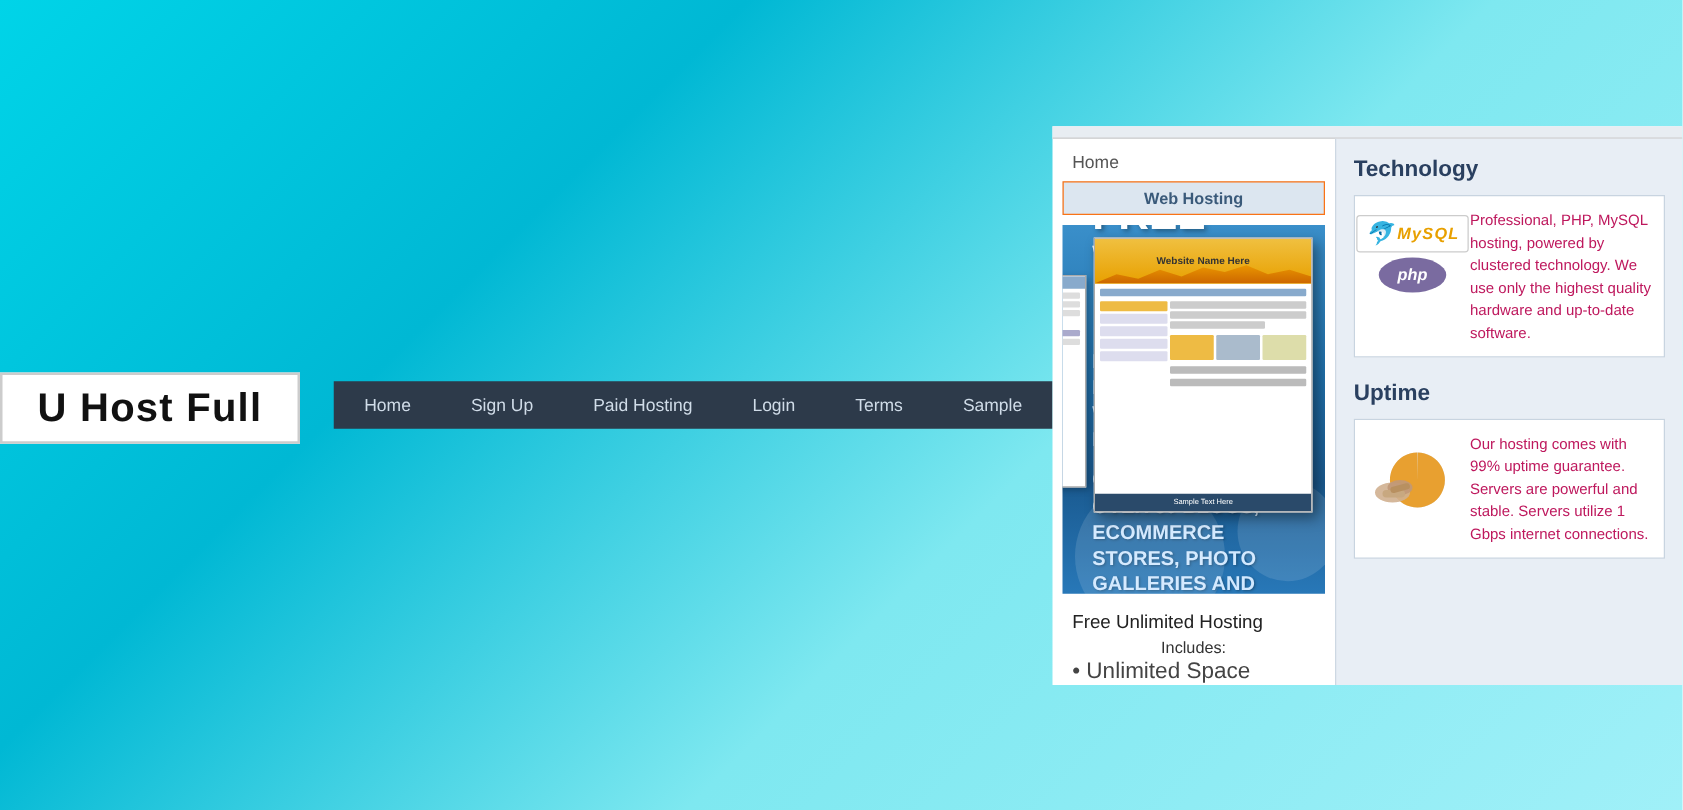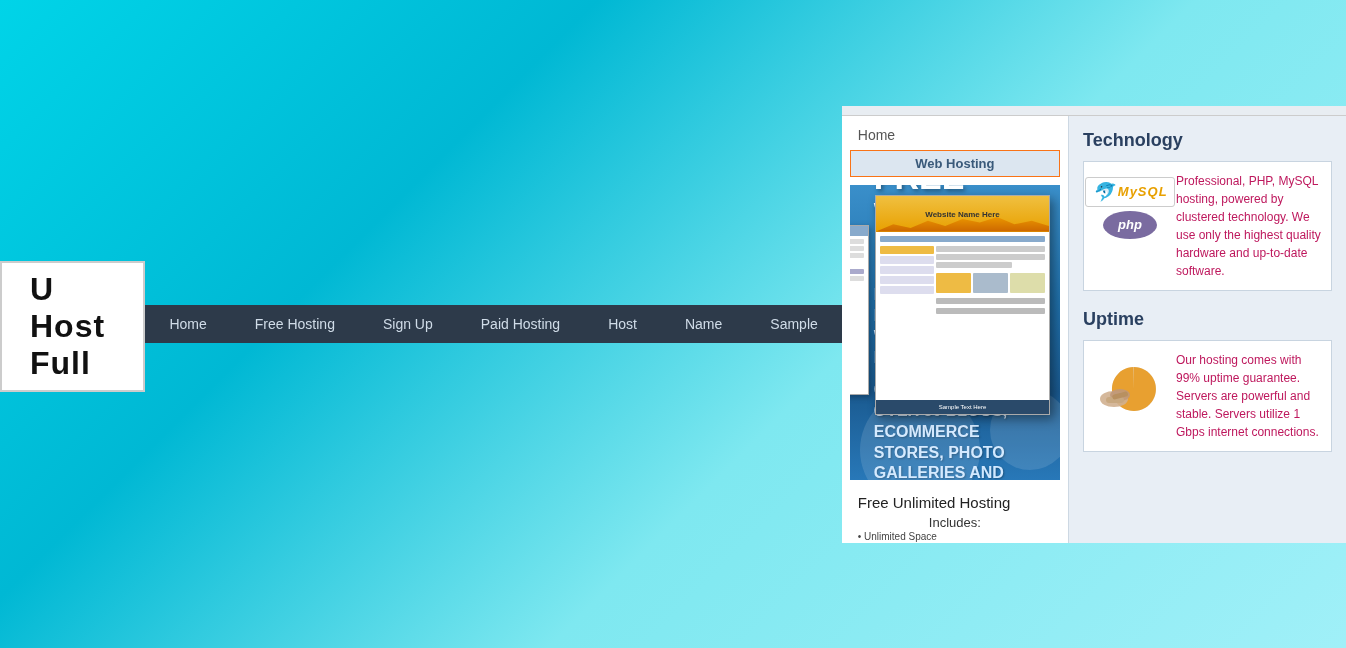--- a/index.html
+++ b/index.html
@@ -294,21 +294,21 @@
       font-weight: normal;
       color: #222;
       margin-bottom: 4px;
     }
     .below-subtitle {
       font-size: 13px;
       color: #333;
       text-align: center;
     }
     .bullet-item {
-      font-size: 10px;
+      font-size: 18px;
       color: #444;
       padding: 1px 0;
     }
 
     
     .sidebar {
       width: 278px;
       background: #e8eef5;
       border-left: 1px solid #cdd8e3;
       padding: 14px 14px;
@@ -393,25 +393,24 @@
 <body>
 
 <div class="page-wrapper">
 
   <div class="logo-area">
     <div class="logo-box">U Host Full</div>
   </div>
 
   <nav class="nav-bar">
     <a class="nav-item">Home</a>
-    <a class="nav-item">Free Hosting</a>
     <a class="nav-item">Sign Up</a>
     <a class="nav-item">Paid Hosting</a>
-    <a class="nav-item">Host</a>
-    <a class="nav-item">Name</a>
+    <a class="nav-item">Login</a>
+    <a class="nav-item">Terms</a>
     <a class="nav-item">Sample</a>
   </nav>
 
   <div class="main-area">
     <div class="divider-line"></div>
     <div class="content-row">
 
       <div class="main-content">
         <div class="breadcrumb-area">
           <span class="breadcrumb-text">Home</span>

